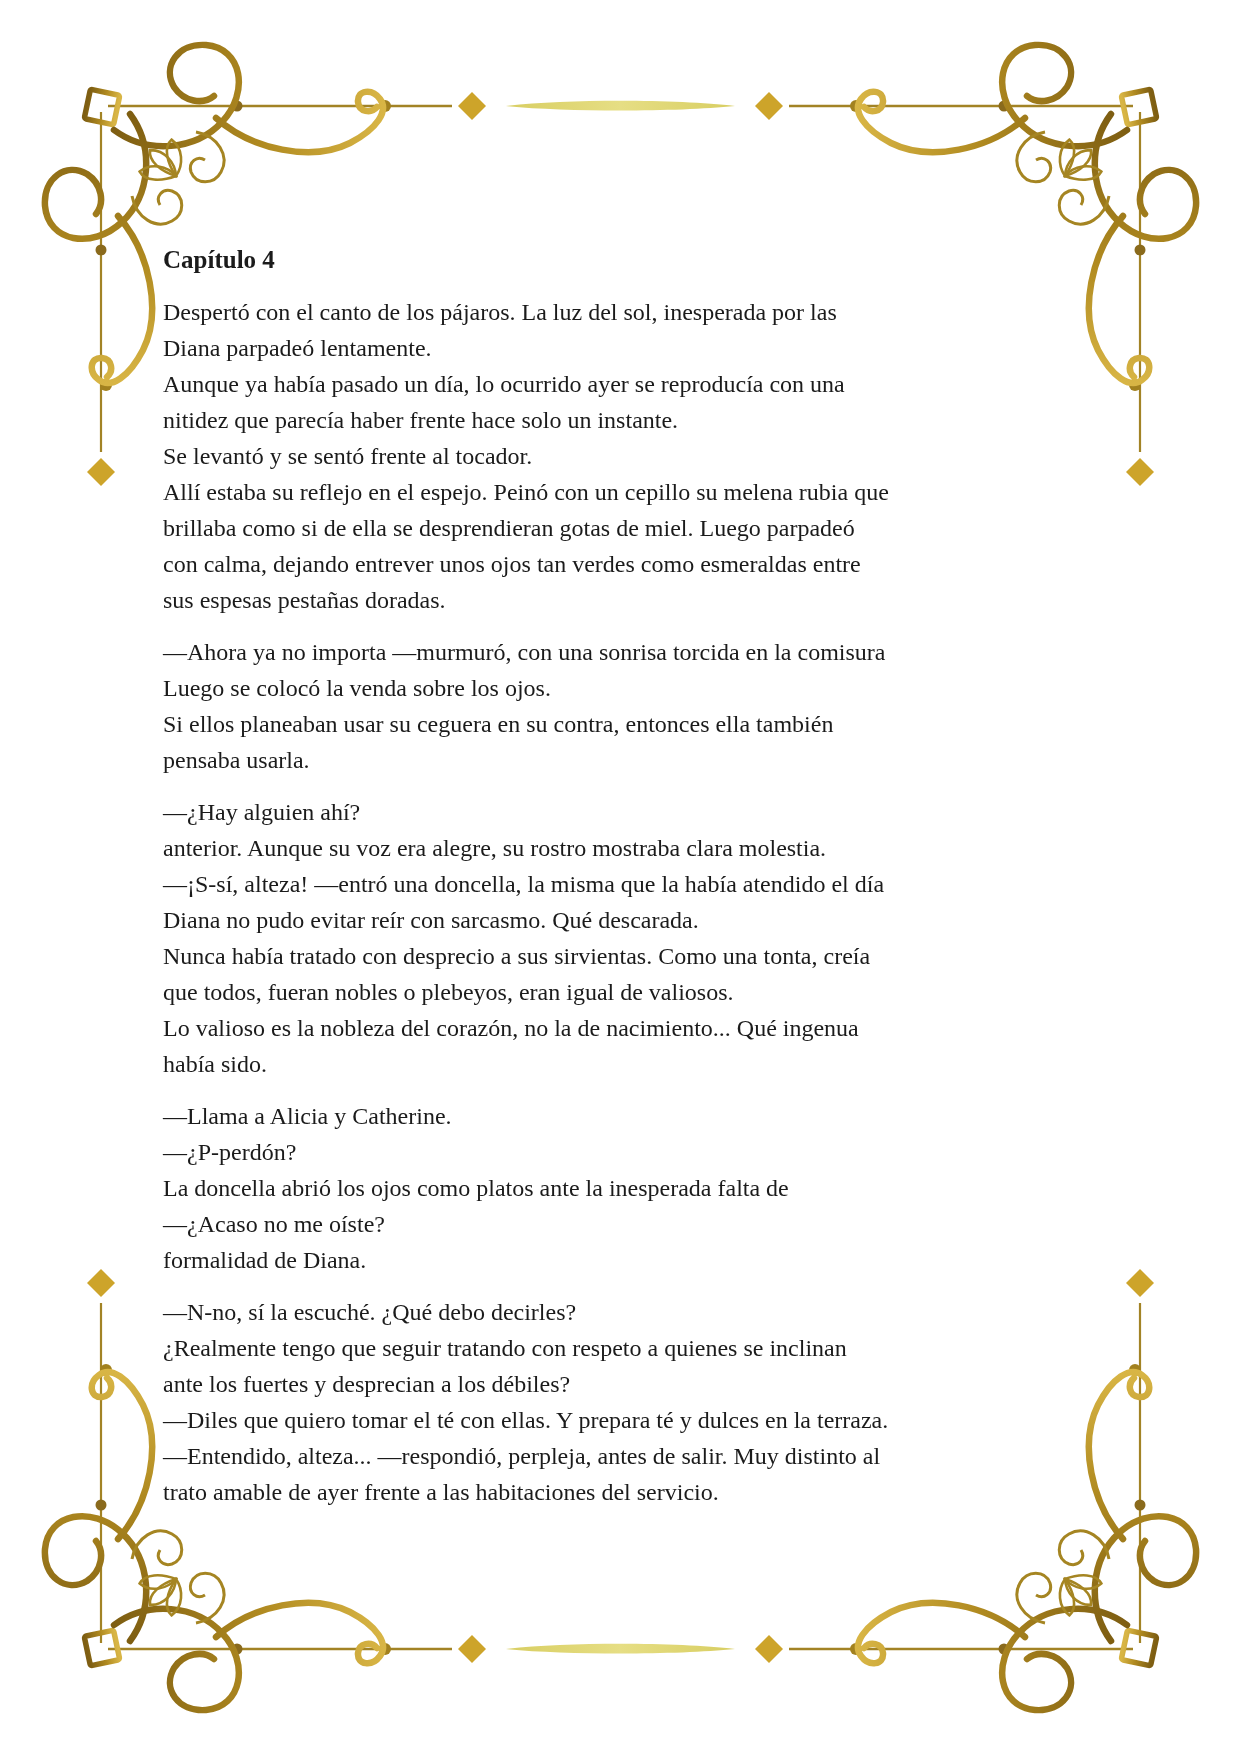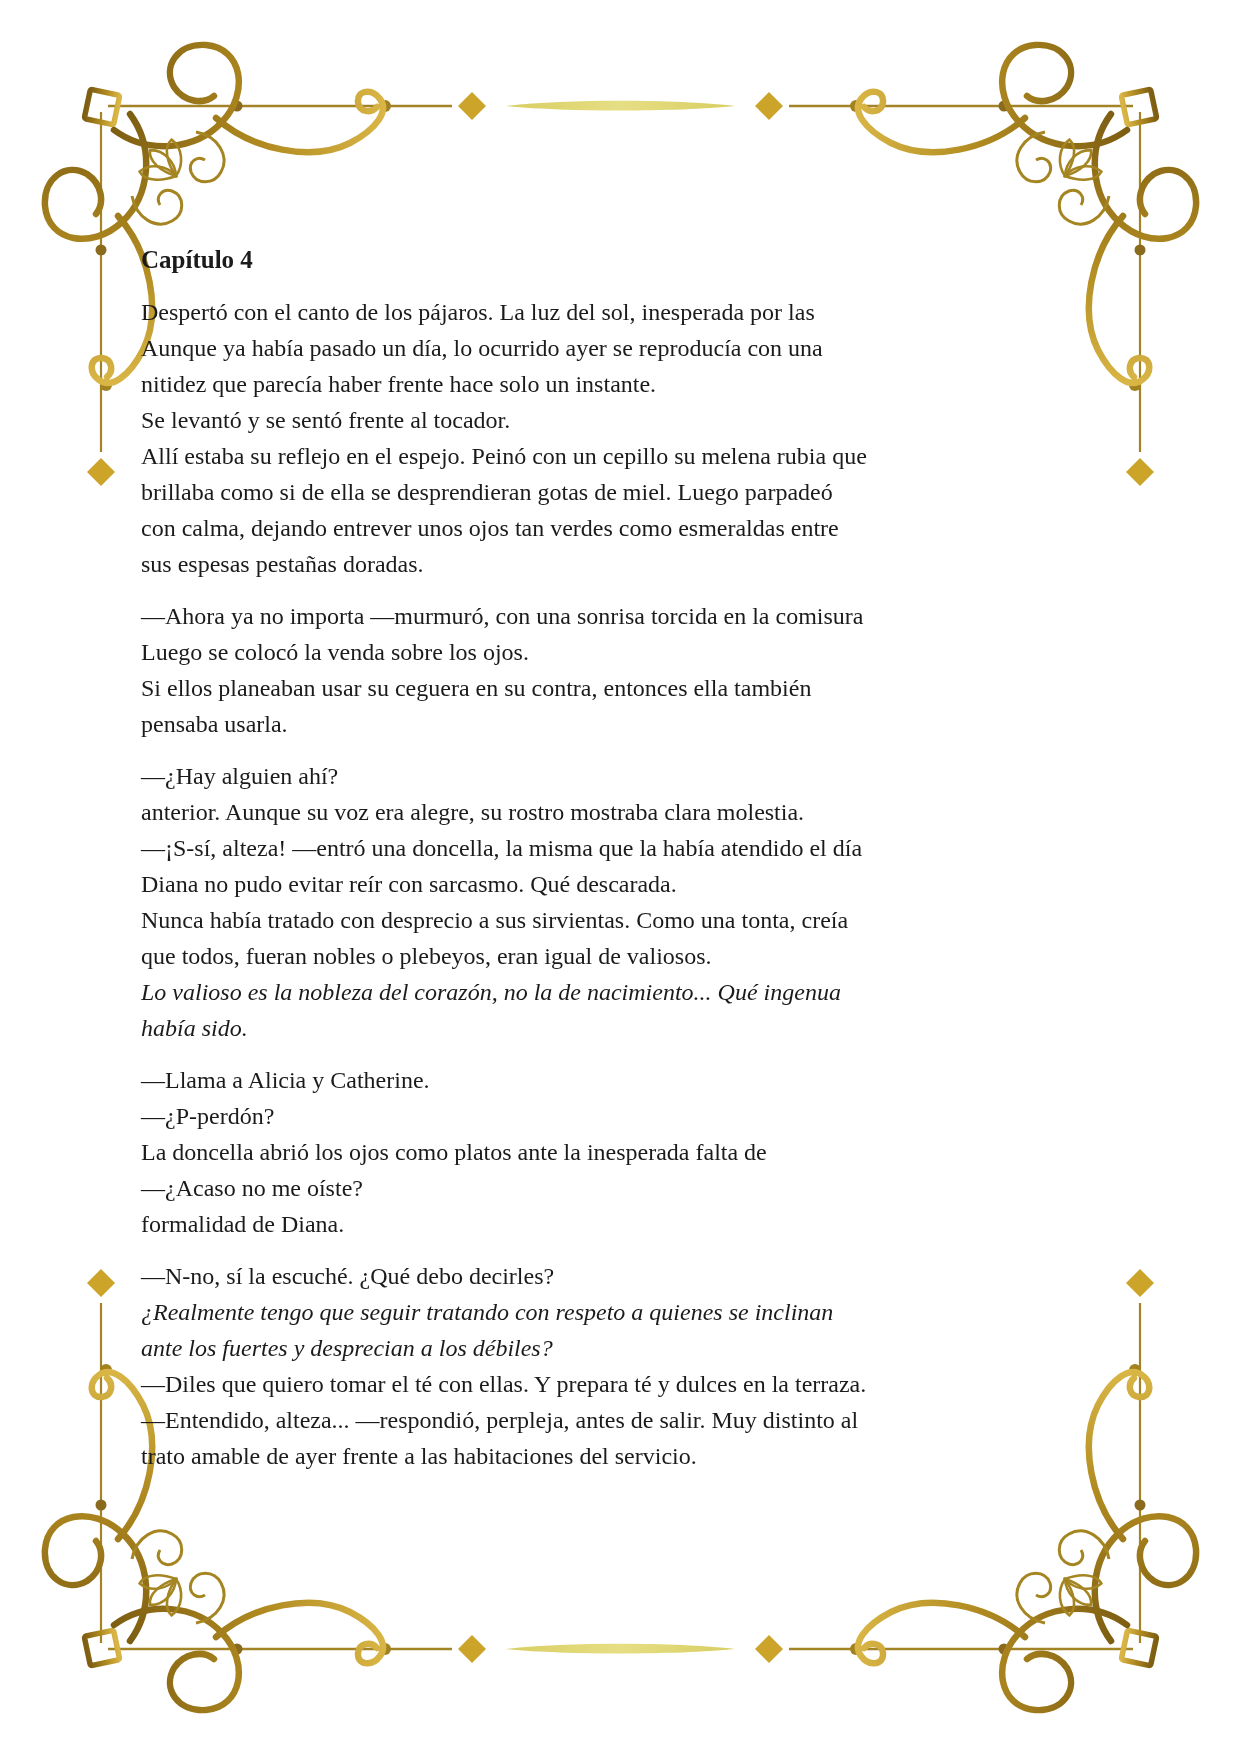--- a/index.html
+++ b/index.html
@@ -13,37 +13,37 @@
   }
   .frame-svg {
     position: absolute;
     left: 0; top: 0;
     width: 1241px;
     height: 1755px;
     pointer-events: none;
   }
   .text-col {
     position: absolute;
-    left: 141px;
+    left: 163px;
     top: 242px;
     width: 890px;
     color: #1b1b1b;
     font-size: 24px;
     line-height: 36px;
   }
   .chapter-title {
     font-weight: bold;
     font-size: 25px;
     line-height: 36px;
     margin: 0 0 16px 0;
   }
   .pblock { margin: 0 0 16px 0; }
   .pblock:last-child { margin-bottom: 0; }
   .line { white-space: nowrap; }
-  .italic { font-style: italic; }
+  .italic { }
 </style>
 </head>
 <body>
 
 <div class="page">
 
   <svg class="frame-svg" viewBox="0 0 1241 1755" xmlns="http://www.w3.org/2000/svg">
     <defs>
       <linearGradient id="goldH" x1="0" y1="0" x2="1" y2="0">
         <stop offset="0" stop-color="#7e5e12"></stop>
@@ -109,20 +109,21 @@
 
     <path d="M 100.5 535 V 1228" stroke="url(#vLine)" stroke-width="2.4" fill="none"></path>
     <path d="M 1140.5 535 V 1228" stroke="url(#vLine)" stroke-width="2.4" fill="none"></path>
   </svg>
 
   <div class="text-col">
     <h1 class="chapter-title">Capítulo 4</h1>
 
     <div class="pblock">
       <div class="line">Despertó con el canto de los pájaros. La luz del sol, inesperada por las</div>
+      <div class="line">Diana parpadeó lentamente.</div>
       <div class="line">Aunque ya había pasado un día, lo ocurrido ayer se reproducía con una</div>
       <div class="line">nitidez que parecía haber frente hace solo un instante.</div>
       <div class="line">Se levantó y se sentó frente al tocador.</div>
       <div class="line">Allí estaba su reflejo en el espejo. Peinó con un cepillo su melena rubia que</div>
       <div class="line">brillaba como si de ella se desprendieran gotas de miel. Luego parpadeó</div>
       <div class="line">con calma, dejando entrever unos ojos tan verdes como esmeraldas entre</div>
       <div class="line">sus espesas pestañas doradas.</div>
     </div>
 
     <div class="pblock">

